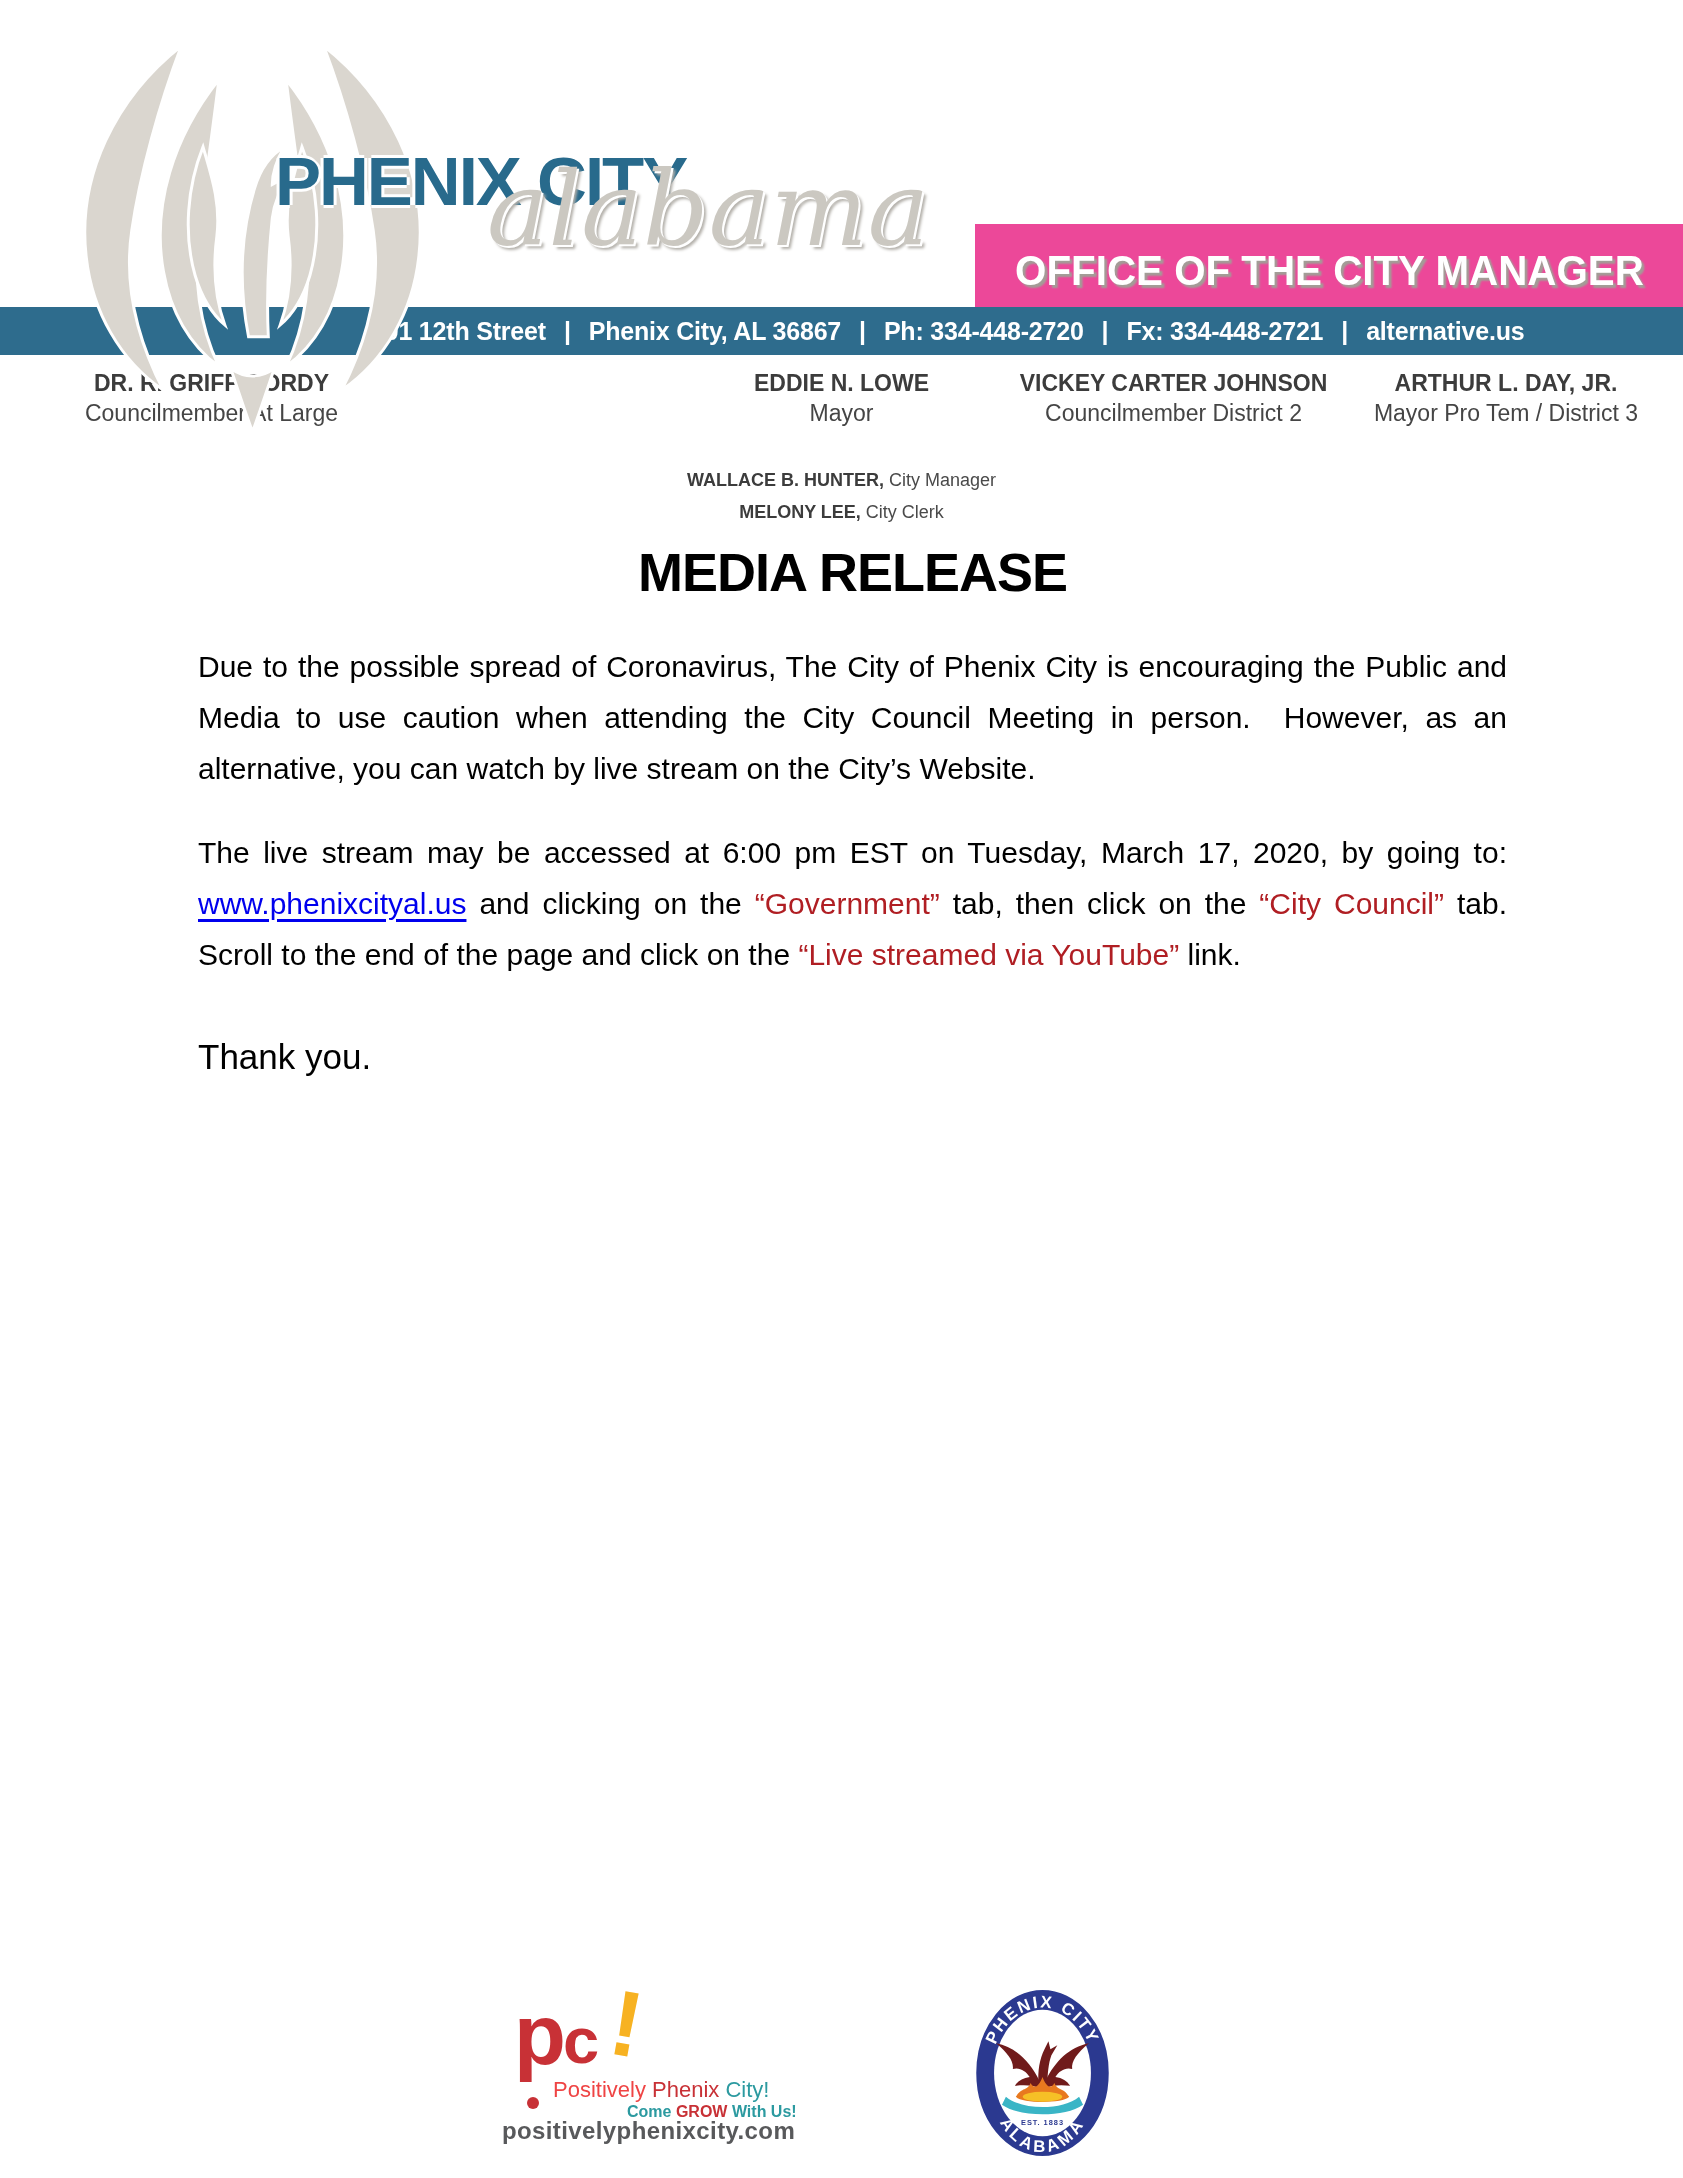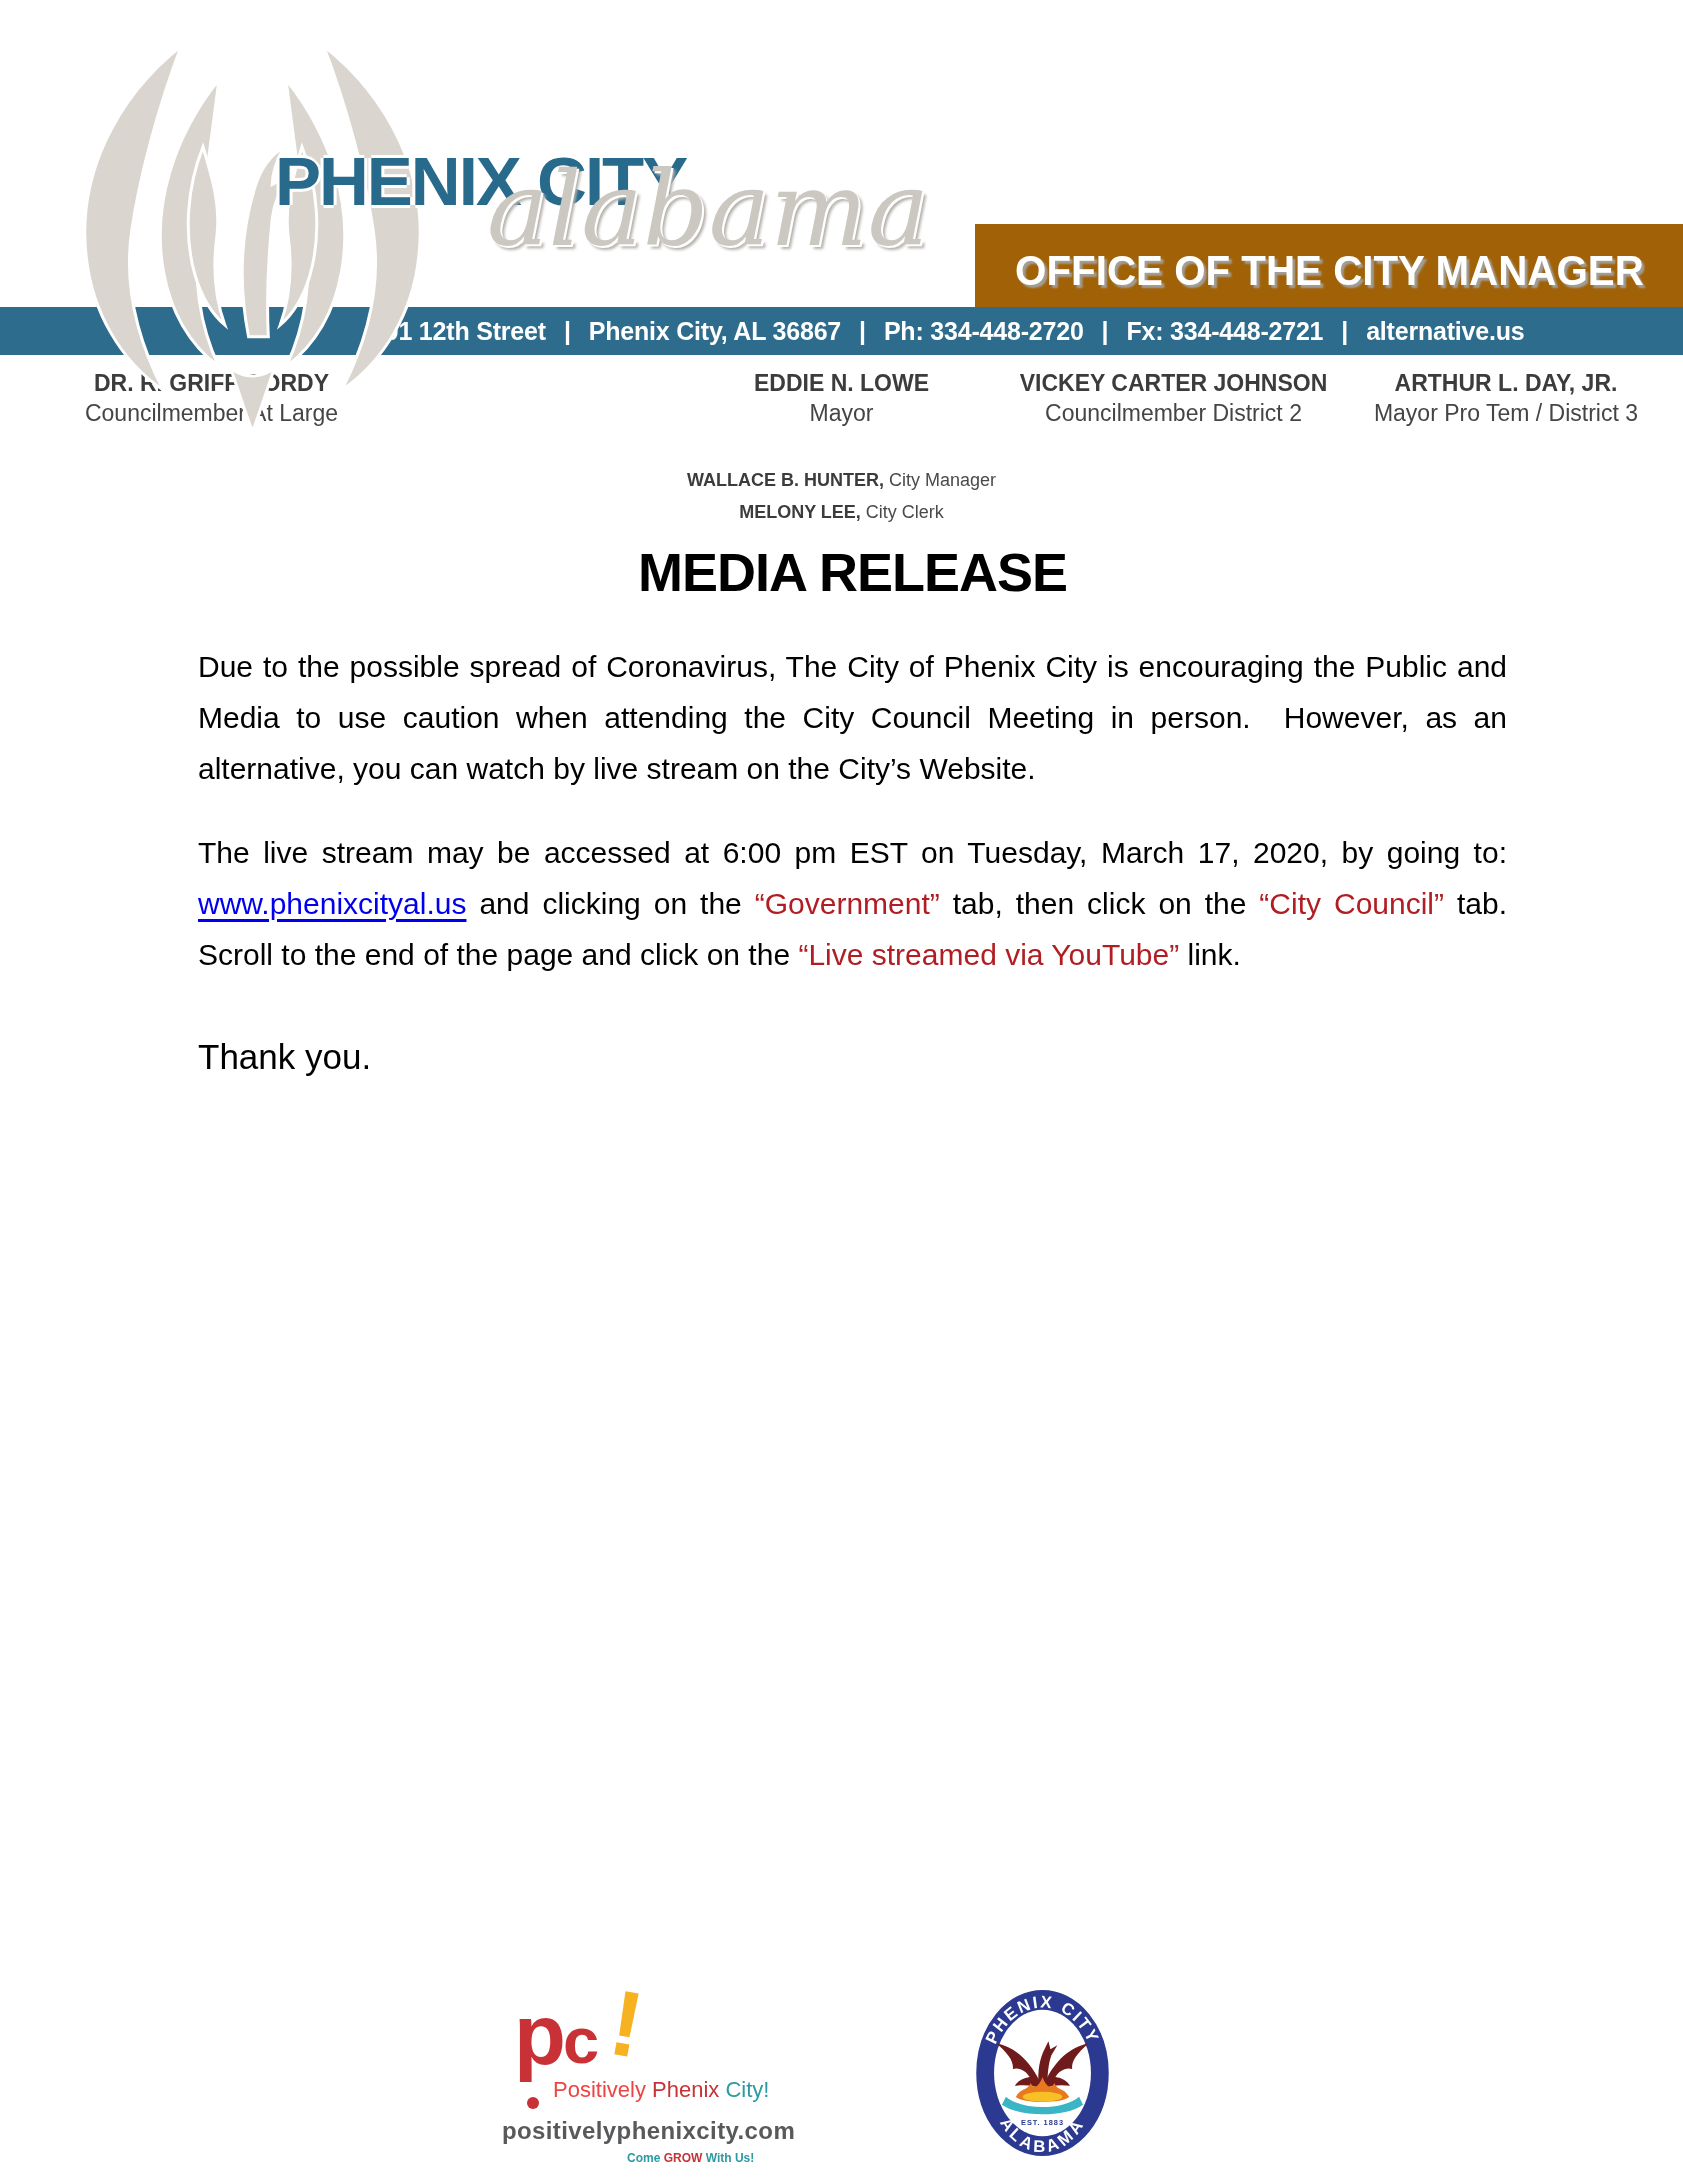--- a/index.html
+++ b/index.html
@@ -5,21 +5,21 @@
   html,body{margin:0;padding:0;background:#ffffff;}
   .page{
     position:relative;width:1683px;height:2178px;background:#ffffff;
     font-family:"Liberation Sans",sans-serif;overflow:hidden;
   }
   
   .teal-bar{position:absolute;left:0;top:307px;width:1683px;height:48px;background:#2E6C8D;z-index:1;}
   .bar-text{position:absolute;left:371px;top:0;height:48px;display:flex;align-items:center;
     color:#ffffff;font-weight:bold;font-size:25px;letter-spacing:-0.2px;white-space:nowrap;}
   .bar-sep{margin:0 18px;font-weight:bold;}
-  .office-banner{position:absolute;left:975px;top:224px;width:708px;height:94px;background:#a16207;z-index:1;
+  .office-banner{position:absolute;left:975px;top:224px;width:708px;height:94px;background:#ec4899;z-index:1;
     display:flex;align-items:center;justify-content:center;}
   .office-banner span{color:#ffffff;font-weight:bold;font-size:42px;white-space:nowrap;
     text-shadow:3px 3px 2px #a29e97;transform:scaleX(0.96);}
   .brand-name{position:absolute;left:275px;top:147px;font-size:69px;font-weight:bold;color:#286A8C;
     letter-spacing:-2px;z-index:3;white-space:nowrap;line-height:1;
     text-shadow:3px 0 0 #fff,-3px 0 0 #fff,0 3px 0 #fff,0 -3px 0 #fff;}
   .brand-script{position:absolute;left:487px;top:158px;font-family:"DejaVu Serif",serif;font-style:italic;
     font-size:103px;color:#CBC8C1;z-index:4;line-height:1;white-space:nowrap;
     text-shadow:2px 2px 0 #ffffff,4px 4px 3px #b3b0aa;}
   .phoenix-svg{position:absolute;left:25px;top:28px;z-index:2;}
@@ -42,21 +42,21 @@
   .seg-red{color:#B01E23;}
   
   .pc-logo{position:absolute;left:500px;top:1992px;width:307px;height:168px;}
   .pc-p{position:absolute;left:14px;top:0;font-size:85px;font-weight:bold;color:#C83136;line-height:1;}
   .pc-c{position:absolute;left:63px;top:16px;font-size:65px;font-weight:bold;color:#C83136;line-height:1;}
   .pc-bang{position:absolute;left:111px;top:-14px;font-size:93px;font-weight:bold;color:#F7B222;
     transform:rotate(10deg);line-height:1;}
   .pc-dot{position:absolute;left:27px;top:105px;width:12px;height:12px;background:#C83136;border-radius:50%;}
   .pc-tagline{position:absolute;left:53px;top:85px;font-size:22px;white-space:nowrap;}
   .tg-gray{color:#ef4444;} .tg-red{color:#C83136;} .tg-teal{color:#2C9AA0;}
-  .pc-subline{position:absolute;left:127px;top:111px;font-size:12px;font-weight:bold;white-space:nowrap;margin-top:48px;}
+  .pc-subline{position:absolute;left:127px;top:111px;font-size:16px;font-weight:bold;white-space:nowrap;}
   .pc-site{position:absolute;left:0;top:125px;width:297px;text-align:center;font-size:24px;font-weight:bold;
     color:#58595B;letter-spacing:0.4px;}
   .seal-wrap{position:absolute;left:972px;top:1986px;}
 </style>
 </head>
 <body>
 
 <div class="page">
 
   <div class="office-banner">

